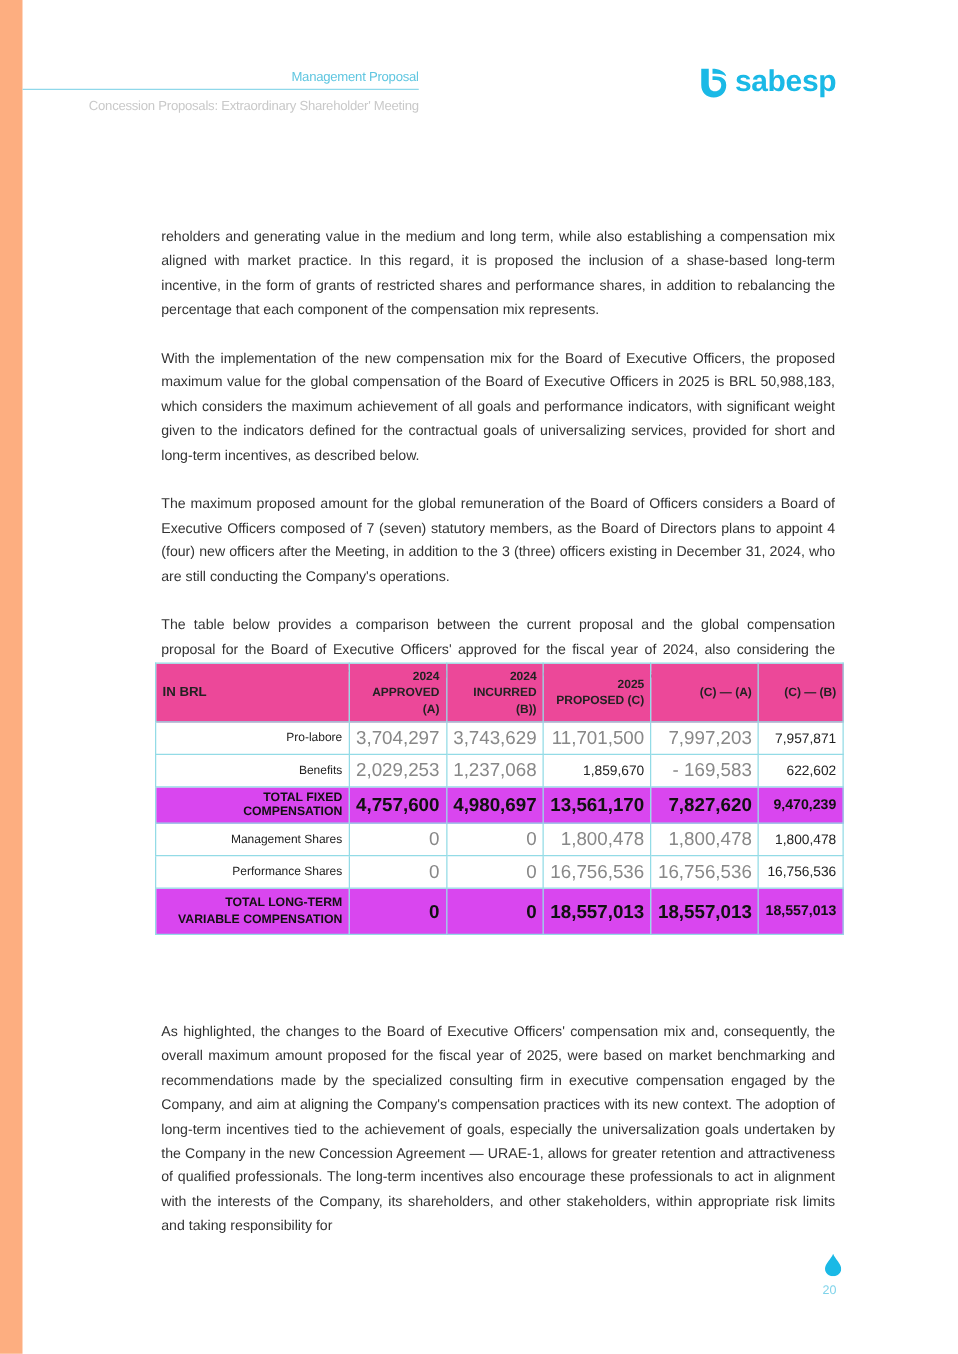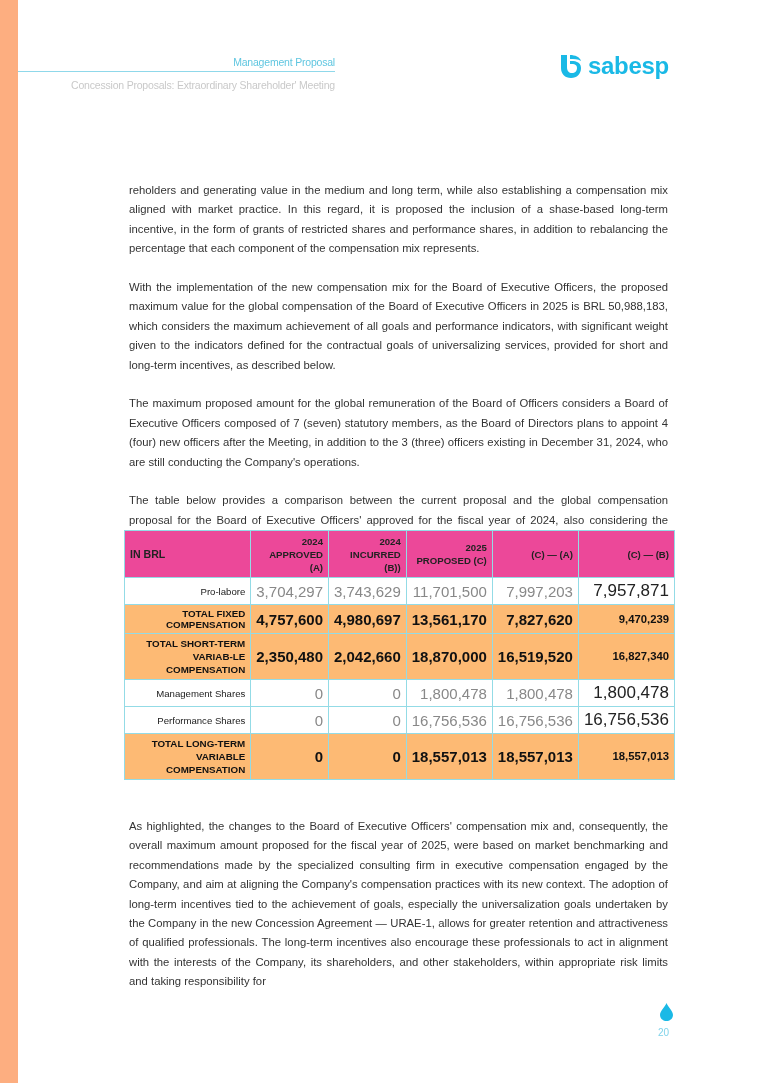--- a/index.html
+++ b/index.html
@@ -53,22 +53,22 @@
     border: 1px solid #93dbe6; padding: 3px 5px;
   }
   table.comp thead th {
     background: #ec4899; font-weight: bold; height: 40px;
     text-align: right; vertical-align: middle; line-height: 13px;
     font-size: 9.6px;
   }
   table.comp thead th.first { text-align: left; font-size: 10.6px; }
   table.comp td { height: 19px; text-align: right; color: #888; font-size: 15px; }
   table.comp td.label { text-align: right; color: #222; font-size: 9.6px; }
-  table.comp td.hl { color: #222; font-size: 17px; }
-  table.comp tr.total td { background: #fdba74; font-weight: bold; color: #111; }
+  table.comp td.hl { color: #222; font-size: 11px; }
+  table.comp tr.total td { background: #d946ef; font-weight: bold; color: #111; }
   table.comp tr.total td.label { font-size: 9.8px; }
   table.comp tr.total td.hl { font-size: 11.3px; }
   table.comp tr.tall td { height: 30px; line-height: 13px; }
   .col-label { width: 157px; }
   .drop {
     position: absolute; left: 660px; top: 1003px; width: 13px; height: 18px;
   }
   .page-num {
     position: absolute; left: 658px; top: 1027px;
     font-size: 10px; color: #7fd3ea; font-family: "Liberation Sans", sans-serif;
@@ -111,35 +111,35 @@
   </thead>
   <tbody id="tbody">
       <tr>
         <td class="label">Pro-labore</td>
         <td>3,704,297</td>
         <td>3,743,629</td>
         <td>11,701,500</td>
         <td>7,997,203</td>
         <td class="hl">7,957,871</td>
       </tr>
+      <tr>
+        <td class="label">Benefits</td>
+        <td>2,029,253</td>
+        <td>1,237,068</td>
+        <td class="hl">1,859,670</td>
+        <td>- 169,583</td>
+        <td class="hl">622,602</td>
+      </tr>
       <tr class="total">
         <td class="label">TOTAL FIXED COMPENSATION</td>
         <td>4,757,600</td>
         <td>4,980,697</td>
         <td>13,561,170</td>
         <td>7,827,620</td>
         <td class="hl">9,470,239</td>
-      </tr>
-      <tr class="total tall">
-        <td class="label">TOTAL SHORT-TERM VARIAB-LE COMPENSATION</td>
-        <td>2,350,480</td>
-        <td>2,042,660</td>
-        <td>18,870,000</td>
-        <td>16,519,520</td>
-        <td class="hl">16,827,340</td>
       </tr>
       <tr>
         <td class="label">Management Shares</td>
         <td>0</td>
         <td>0</td>
         <td>1,800,478</td>
         <td>1,800,478</td>
         <td class="hl">1,800,478</td>
       </tr>
       <tr>

